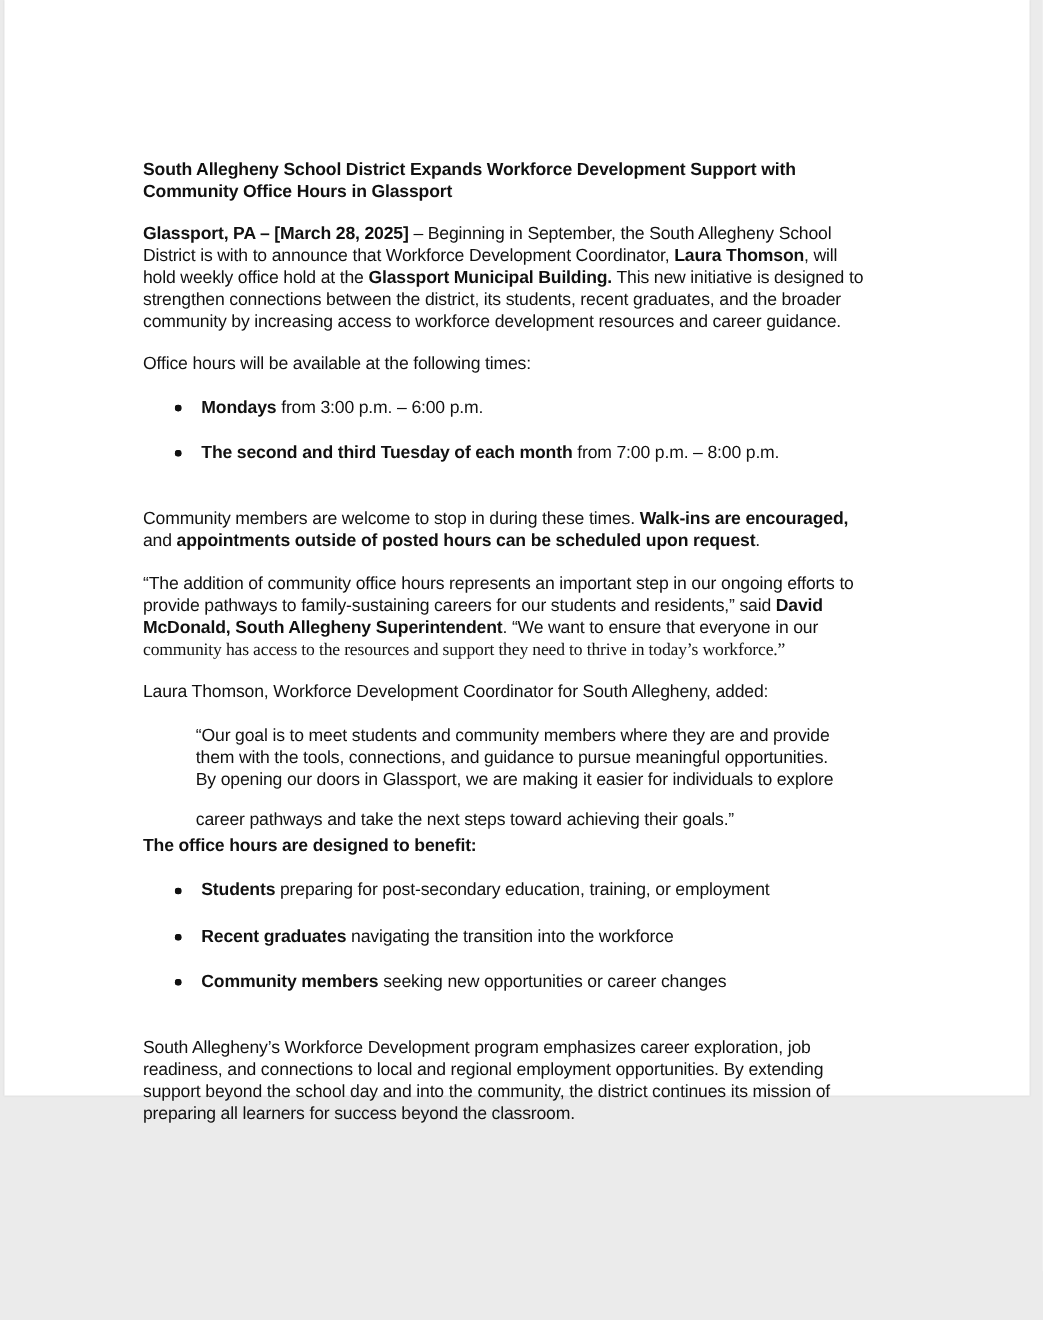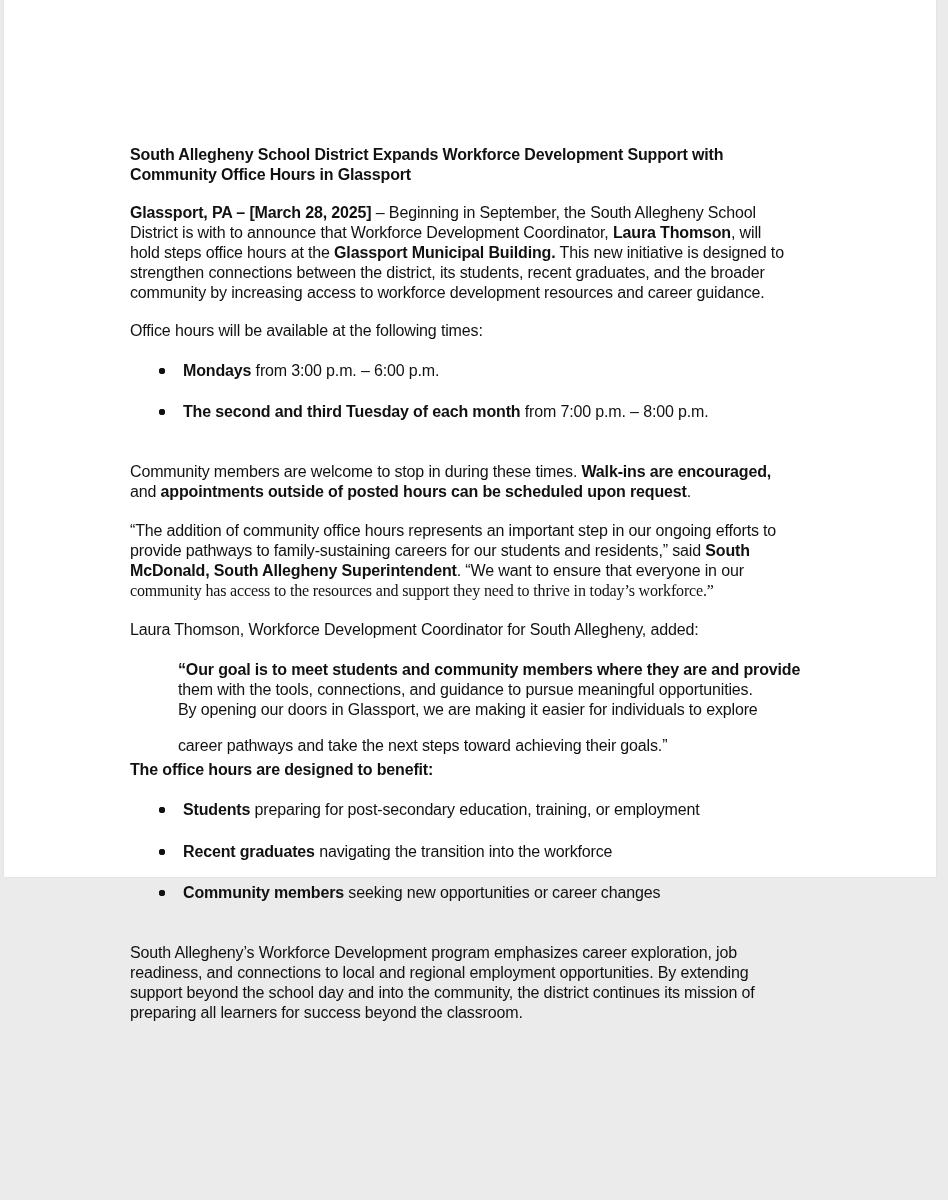--- a/index.html
+++ b/index.html
@@ -6,21 +6,21 @@
     body {
       width: 948px; height: 1200px;
       background: #ebebeb;
       position: relative;
       overflow: hidden;
       font-family: "Liberation Sans", sans-serif;
       color: #111;
     }
     .page {
       position: absolute;
-      left: 4px; top: 0; width: 932px; height: 877px;
+      left: 4px; top: 0; width: 932px; height: 996px;
       background: #ffffff;
       box-shadow: 0 0 2px rgba(0,0,0,0.08);
     }
     .content {
       position: absolute;
       left: 126px; top: 0; width: 720px;
       font-size: 16px;
       line-height: 20.5px;
       letter-spacing: -0.15px;
     }
@@ -40,44 +40,44 @@
 <body>
 
 <div class="page">
   <div class="content">
 
     <div class="blk title" style="top:145px;">South Allegheny School District Expands Workforce Development Support with</div>
     <div class="blk title" style="top:165px;">Community Office Hours in Glassport</div>
 
     <div class="blk" style="top:203px;"><b>Glassport, PA – [March 28, 2025]</b><span> – Beginning in September, the South Allegheny School</span></div>
     <div class="blk" style="top:223px;"><span>District is with to announce that Workforce Development Coordinator, </span><b>Laura Thomson</b><span>, will</span></div>
-    <div class="blk" style="top:243px;"><span>hold steps office hours at the </span><b>Glassport Municipal Building.</b><span> This new initiative is designed to</span></div>
+    <div class="blk" style="top:243px;"><span>hold weekly office hold at the </span><b>Glassport Municipal Building.</b><span> This new initiative is designed to</span></div>
     <div class="blk" style="top:263px;">strengthen connections between the district, its students, recent graduates, and the broader</div>
     <div class="blk" style="top:283px;">community by increasing access to workforce development resources and career guidance.</div>
 
     <div class="blk" style="top:321px;">Office hours will be available at the following times:</div>
 
     <div class="bullet-row" style="left:53px; top:361px;">
       <span class="bullet"></span><b>Mondays</b><span> from 3:00 p.m. – 6:00 p.m.</span>
     </div>
     <div class="bullet-row" style="left:53px; top:402px;">
       <span class="bullet"></span><b>The second and third Tuesday of each month</b><span> from 7:00 p.m. – 8:00 p.m.</span>
     </div>
 
     <div class="blk" style="top:462px;"><span>Community members are welcome to stop in during these times. </span><b>Walk-ins are encouraged,</b></div>
     <div class="blk" style="top:482px;"><span>and </span><b>appointments outside of posted hours can be scheduled upon request</b><span>.</span></div>
 
     <div class="blk" style="top:521px;">“The addition of community office hours represents an important step in our ongoing efforts to</div>
-    <div class="blk" style="top:541px;"><span>provide pathways to family-sustaining careers for our students and residents,” said </span><b>South</b></div>
+    <div class="blk" style="top:541px;"><span>provide pathways to family-sustaining careers for our students and residents,” said </span><b>David</b></div>
     <div class="blk" style="top:561px;"><b>McDonald, South Allegheny Superintendent</b><span>. “We want to ensure that everyone in our</span></div>
     <div class="blk" style="top:581px;font-family:Liberation Serif, serif;">community has access to the resources and support they need to thrive in today’s workforce.”</div>
 
     <div class="blk" style="top:620px;">Laura Thomson, Workforce Development Coordinator for South Allegheny, added:</div>
 
-    <div class="blk quote" style="top:660px;font-weight:bold;">“Our goal is to meet students and community members where they are and provide</div>
+    <div class="blk quote" style="top:660px;">“Our goal is to meet students and community members where they are and provide</div>
     <div class="blk quote" style="top:680px;">them with the tools, connections, and guidance to pursue meaningful opportunities.</div>
     <div class="blk quote" style="top:700px;">By opening our doors in Glassport, we are making it easier for individuals to explore</div>
     <div class="blk quote" style="top:736px;">career pathways and take the next steps toward achieving their goals.”</div>
 
     <div class="blk" style="top:760px;font-weight:bold;">The office hours are designed to benefit:</div>
 
     <div class="bullet-row" style="left:53px; top:800px;">
       <span class="bullet"></span><b>Students</b><span> preparing for post-secondary education, training,  or employment</span>
     </div>
     <div class="bullet-row" style="left:53px; top:842px;">

